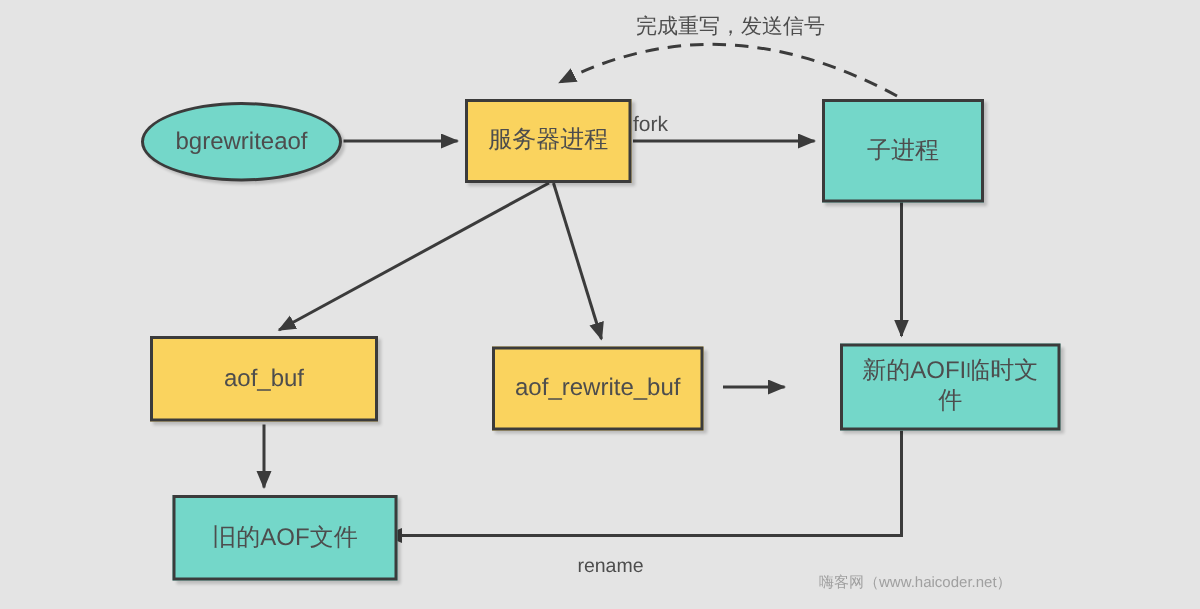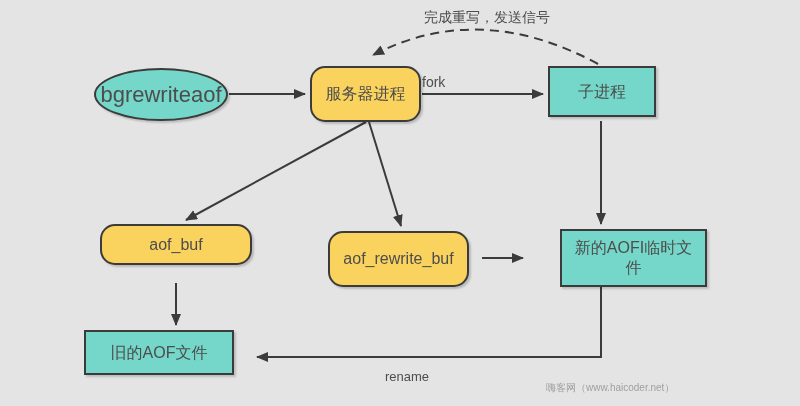--- a/index.html
+++ b/index.html
@@ -31,25 +31,25 @@
     align-items: center;
     justify-content: center;
     text-align: center;
     color: #4d4d4d;
     font-size: 16px;
     line-height: 1.25;
     z-index: 2;
     box-shadow: 2px 2px 2px rgba(0,0,0,0.18);
     padding: 2px 6px;
   }
-  .node.yellow { background: #fad35e; border-radius: 15px; }
+  .node.yellow { background: #fad35e; }
   .node.teal   { background: #74d7c9; }
   .node.ellipse {
     border-radius: 50%;
-    font-size: 22px;
+    font-size: 16px;
     padding: 0;
   }
   .edge-label {
     position: absolute;
     color: #4d4d4d;
     font-size: 14px;
     z-index: 3;
     white-space: nowrap;
   }
   .watermark {
@@ -94,37 +94,37 @@
   </svg>
 
   <div class="node teal ellipse" style="left:94px; top:68px; width:134px; height:53px;">
     <span>bgrewriteaof</span>
   </div>
 
   <div class="node yellow" style="left:310px; top:66px; width:111px; height:56px;">
     <span>服务器进程</span>
   </div>
 
-  <div class="node teal" style="left:548px; top:66px; width:108px; height:51px;">
+  <div class="node teal" style="left:548px; top:66px; width:108px; height:69px;">
     <span>子进程</span>
   </div>
 
-  <div class="node yellow" style="left:100px; top:224px; width:152px; height:41px;">
+  <div class="node yellow" style="left:100px; top:224px; width:152px; height:57px;">
     <span>aof_buf</span>
   </div>
 
   <div class="node yellow" style="left:328px; top:231px; width:141px; height:56px;">
     <span>aof_rewrite_buf</span>
   </div>
 
   <div class="node teal" style="left:560px; top:229px; width:147px; height:58px;">
     <span>新的AOFI临时文件</span>
   </div>
 
-  <div class="node teal" style="left:84px; top:330px; width:150px; height:45px;">
+  <div class="node teal" style="left:115px; top:330px; width:150px; height:57px;">
     <span>旧的AOF文件</span>
   </div>
 
   <div class="edge-label" style="left:422px; top:74px; width:121px; text-align:left;">fork</div>
 
   <div class="edge-label" style="left:424px; top:9px;">完成重写，发送信号</div>
 
   <div class="edge-label" style="left:300px; top:369px; width:214px; text-align:center; font-size:13px;">rename</div>
 
   <div class="watermark">嗨客网（www.haicoder.net）</div>

